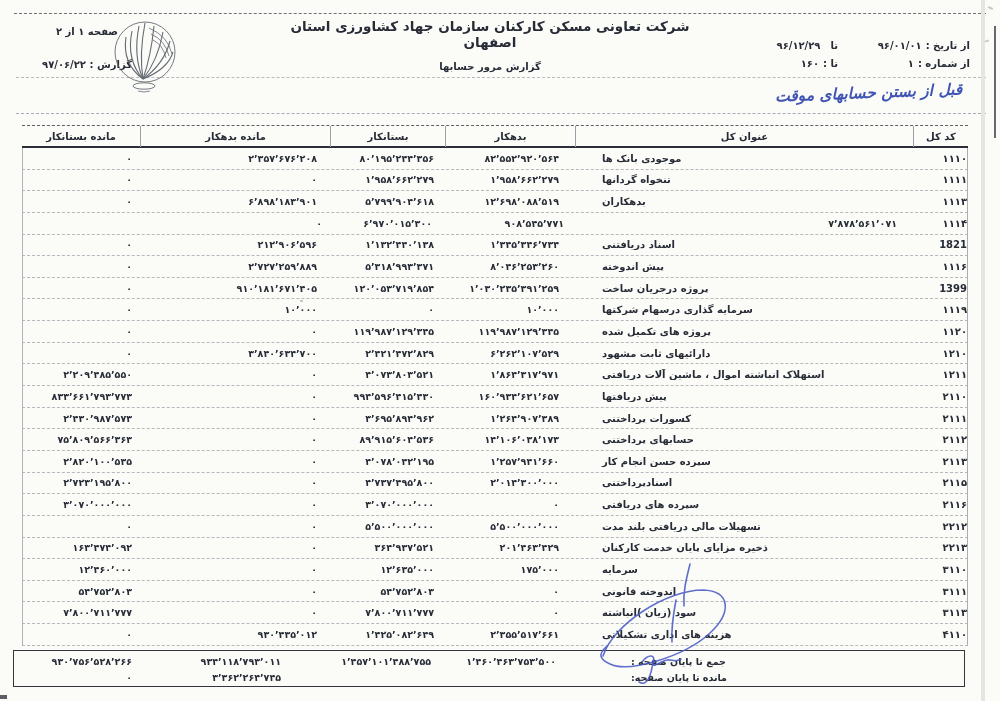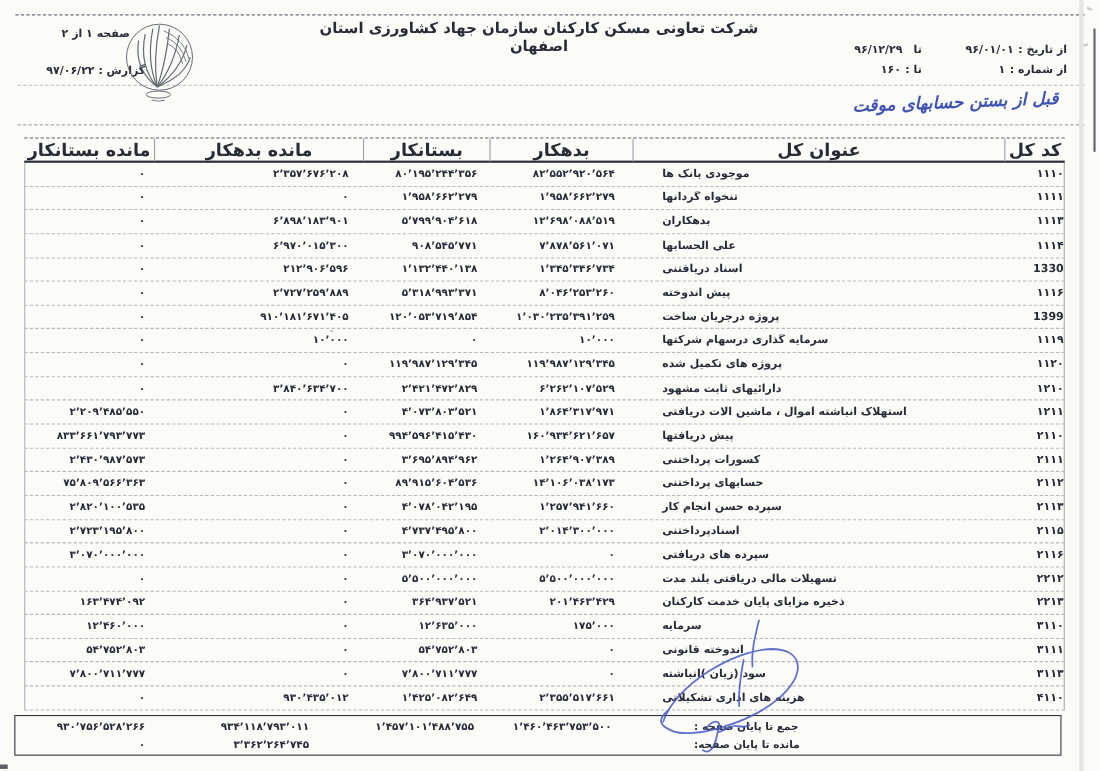--- a/index.html
+++ b/index.html
@@ -38,21 +38,21 @@
     font-family:"DejaVu Sans",sans-serif;
   }
   
   .tbl-grid{display:grid;grid-template-columns:55px 338px 130px 115px 190px 118px;}
   .thead{
     left:22px;top:125px;width:946px;height:23px;
     border-top:1px dashed #5c6068;border-bottom:2px solid #2a2e38;
     box-sizing:border-box;
   }
   .thead .hc{
-    font-size:16px;font-weight:bold;text-align:center;line-height:21px;
+    font-size:10px;font-weight:bold;text-align:center;line-height:21px;
     border-left:1px solid #9aa0a8;
   }
   .thead .hc:last-child{border-left:none;}
   .tbody{left:22px;top:148px;width:946px;}
   .trow{
     height:21.65px;box-sizing:border-box;
     border-bottom:1px dashed #b5b8bf;
     border-left:1px solid #b0b3ba;border-right:1px solid #a8acb4;
     align-items:center;
   }
@@ -114,20 +114,21 @@
     <path d="M37 12 Q 56 20 60 38" stroke-width="0.8"></path>
     <path d="M39 18 Q 53 24 57 40" stroke-width="0.8"></path>
     <path d="M41 24 Q 51 29 54 42" stroke-width="0.8"></path>
     <ellipse cx="32" cy="70" rx="11" ry="3.2" stroke-width="0.9"></ellipse>
     <path d="M26 75 Q 32 77 38 75" stroke-width="0.8"></path>
   </g>
 </svg>
 
 <div class="abs company">
   <div class="name">شرکت تعاونی مسکن کارکنان سازمان جهاد کشاورزی استان اصفهان</div>
+  <div class="sub">گزارش مرور حسابها</div>
 </div>
 
 <div class="abs dates">
   <div class="row">
     <span class="lead">
       <span>از تاریخ :</span>
       <span class="num">۹۶/۰۱/۰۱</span>
     </span>
     <span style="margin:0 14px 0 10px;">تا</span>
     <span class="num">۹۶/۱۲/۲۹</span>
@@ -173,28 +174,27 @@
     <div class="trow tbl-grid">
     <div class="c code">۱۱۱۳</div>
     <div class="c title">بدهکاران</div>
     <div class="c num debit">۱۲٬۶۹۸٬۰۸۸٬۵۱۹</div>
     <div class="c num credit">۵٬۷۹۹٬۹۰۴٬۶۱۸</div>
     <div class="c num bdebit">۶٬۸۹۸٬۱۸۳٬۹۰۱</div>
     <div class="c num bcredit">۰</div>
   </div>
     <div class="trow tbl-grid">
     <div class="c code">۱۱۱۴</div>
-    <div class="c title">علی الحسابها</div>
     <div class="c num debit">۷٬۸۷۸٬۵۶۱٬۰۷۱</div>
     <div class="c num credit">۹۰۸٬۵۴۵٬۷۷۱</div>
     <div class="c num bdebit">۶٬۹۷۰٬۰۱۵٬۳۰۰</div>
     <div class="c num bcredit">۰</div>
   </div>
     <div class="trow tbl-grid">
-    <div class="c code">1330</div>
+    <div class="c code">1821</div>
     <div class="c title">اسناد دریافتنی</div>
     <div class="c num debit">۱٬۳۴۵٬۳۴۶٬۷۳۴</div>
     <div class="c num credit">۱٬۱۳۲٬۴۴۰٬۱۳۸</div>
     <div class="c num bdebit">۲۱۲٬۹۰۶٬۵۹۶</div>
     <div class="c num bcredit">۰</div>
   </div>
     <div class="trow tbl-grid">
     <div class="c code">۱۱۱۶</div>
     <div class="c title">پیش اندوخته</div>
     <div class="c num debit">۸٬۰۴۶٬۲۵۳٬۲۶۰</div>

